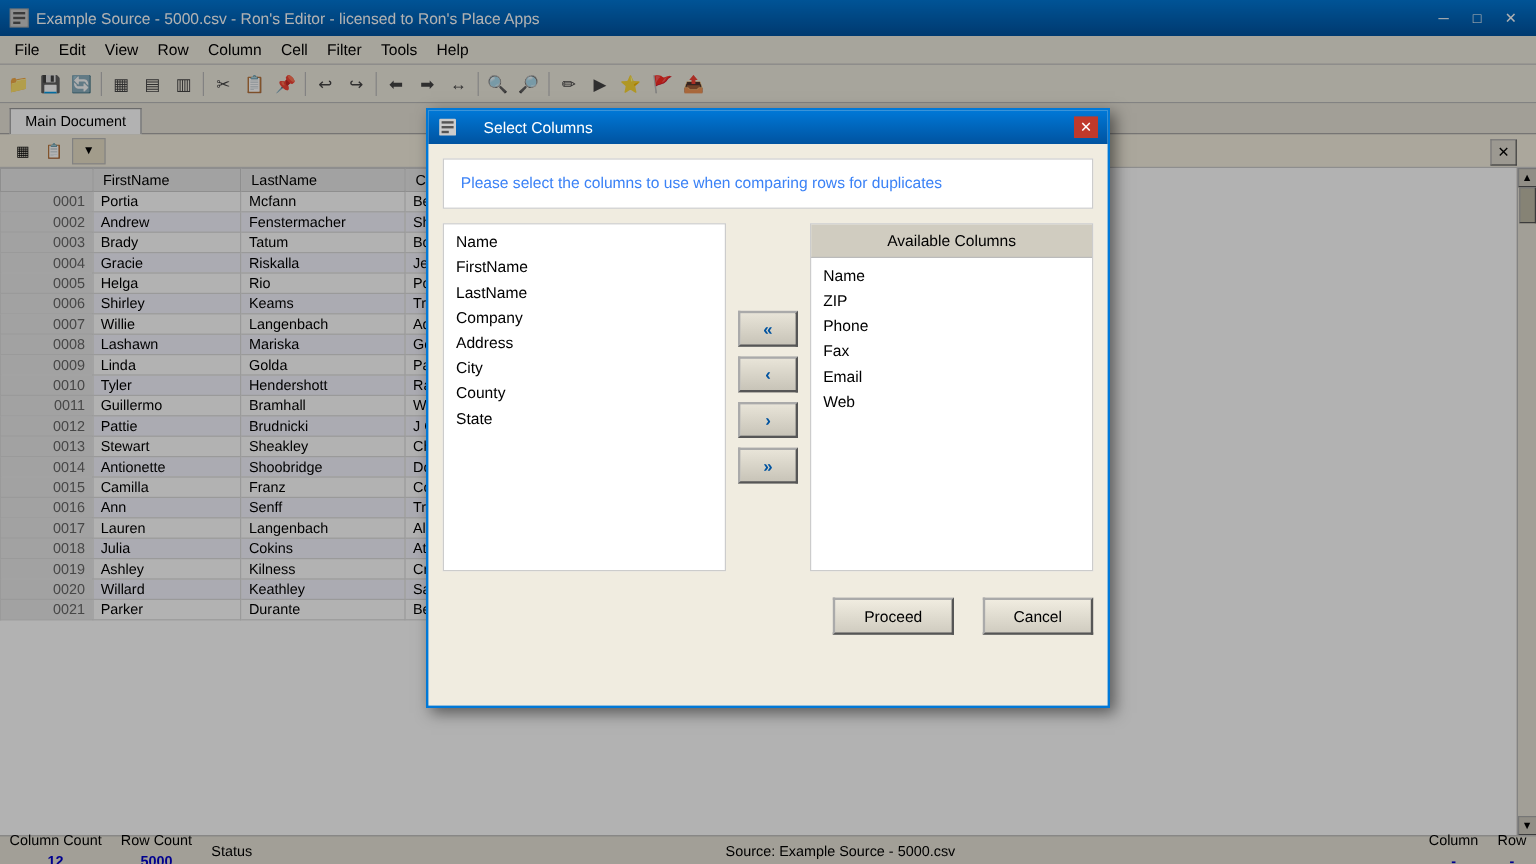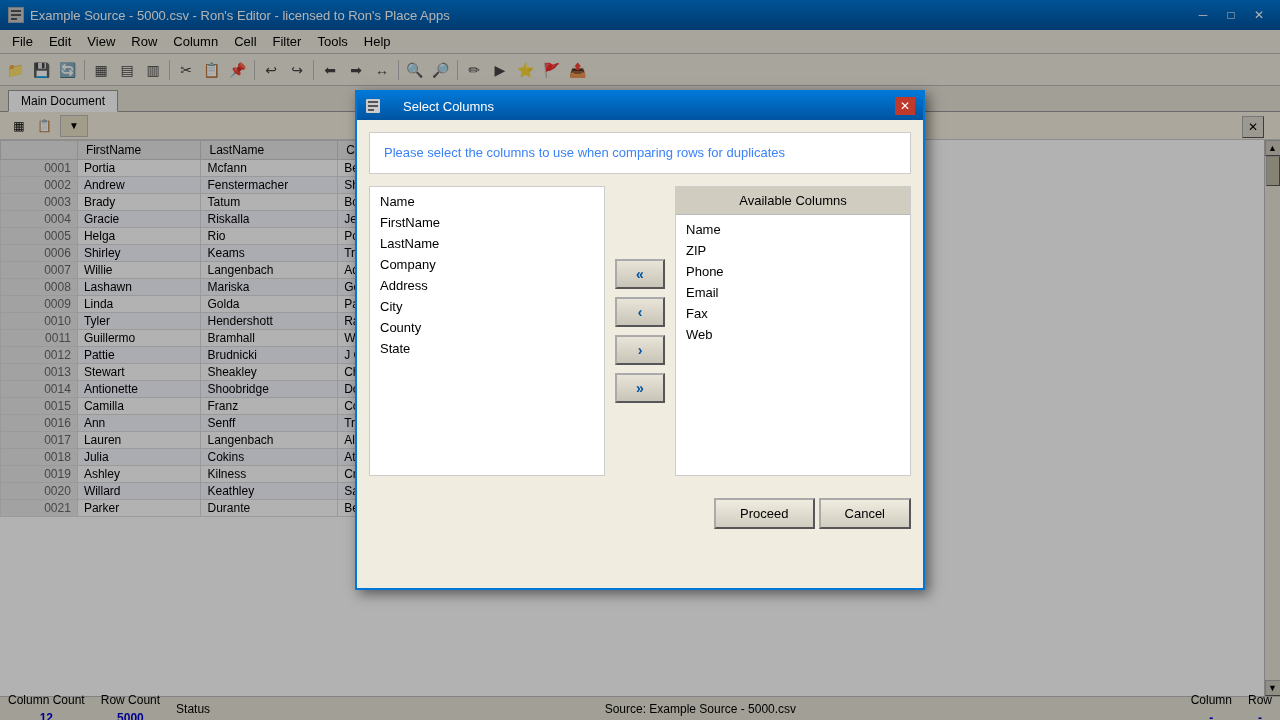--- a/index.html
+++ b/index.html
@@ -339,21 +339,21 @@
       justify-content: center;
       font-size: 14px;
       color: #0053a0;
       font-weight: bold;
     }
 
     
     .modal-footer {
       display: flex;
       justify-content: flex-end;
-      gap: 4px;
+      gap: 24px;
       padding: 10px 12px 12px;
       margin-left: 32px;
     }
     .footer-btn {
       padding: 6px 24px;
       background: linear-gradient(to bottom, #f0ece0, #d0ccc0);
       border: 2px outset #aaa;
       cursor: pointer;
       font-size: 13px;
       min-width: 90px;
@@ -732,22 +732,22 @@
           <button class="arrow-btn">›</button>
           <button class="arrow-btn">»</button>
         </div>
 
         <div class="column-panel">
           <div class="column-panel-header">Available Columns</div>
           <ul class="column-panel-list" id="available-columns-list">
           <li>Name</li>
               <li>ZIP</li>
               <li>Phone</li>
+              <li>Fax</li>
               <li>Email</li>
-              <li>Fax</li>
               <li>Web</li>
             </ul>
         </div>
       </div>
     </div>
 
     <div class="modal-footer">
       <button class="footer-btn">Proceed</button>
       <button class="footer-btn">Cancel</button>
     </div>

